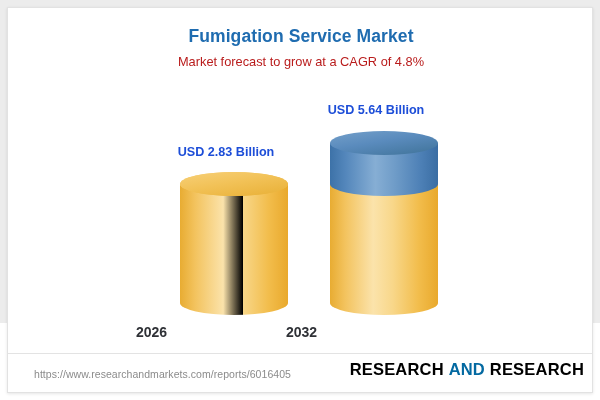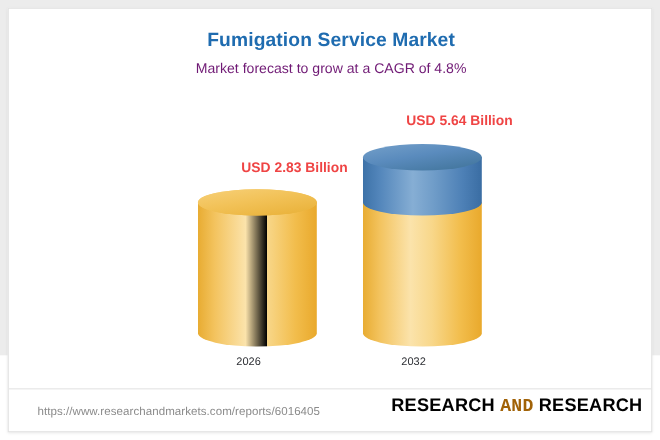--- a/index.html
+++ b/index.html
@@ -49,48 +49,47 @@
     letter-spacing: 0.1px;
   }
   #chart-subtitle {
     position: absolute;
     left: 0;
     top: 46px;
     width: 586px;
     text-align: center;
     font-size: 12.8px;
     font-weight: normal;
-    color: #701a75;
+    color: #b91c1c;
   }
 
   
   #plot {
     position: absolute;
     left: 0;
     top: 0;
     width: 586px;
     height: 340px;
   }
 
   .value-label {
-    position: absolute;
-    width: 180px;
-    text-align: right;
-    font-size: 12.6px;
-    font-weight: bold;
-    color: #ef4444;
-    white-space: nowrap;
-  }
-
-  .cat-label {
     position: absolute;
     width: 180px;
     text-align: center;
-    font-size: 10px;
-    font-weight: normal;
+    font-size: 12.6px;
+    font-weight: bold;
+    color: #1d4ed8;
+    white-space: nowrap;
+  }
+
+  .cat-label {
+    position: absolute;
+    width: 180px;
+    font-size: 14px;
+    font-weight: bold;
     color: #2f3136;
   }
 
   .cyl {
     position: absolute;
   }
 
   
   #footer-divider {
     position: absolute;
@@ -115,21 +114,21 @@
     text-align: right;
   }
   #logo-wordmark {
     font-size: 16.5px;
     font-weight: bold;
     letter-spacing: 0.2px;
     line-height: 1.05;
     white-space: nowrap;
   }
   .lg-blue { color: #000000; }
-  .lg-gold { color: #a16207; font-family: Liberation Mono, monospace; }
+  .lg-gold { color: #0369a1; }
   #logo-tagline {
     font-size: 7.4px;
     font-weight: bold;
     color: #1f5f9e;
     letter-spacing: 0.32px;
     white-space: nowrap;
     margin-top: 2px;
   }
 </style>
 </head>

